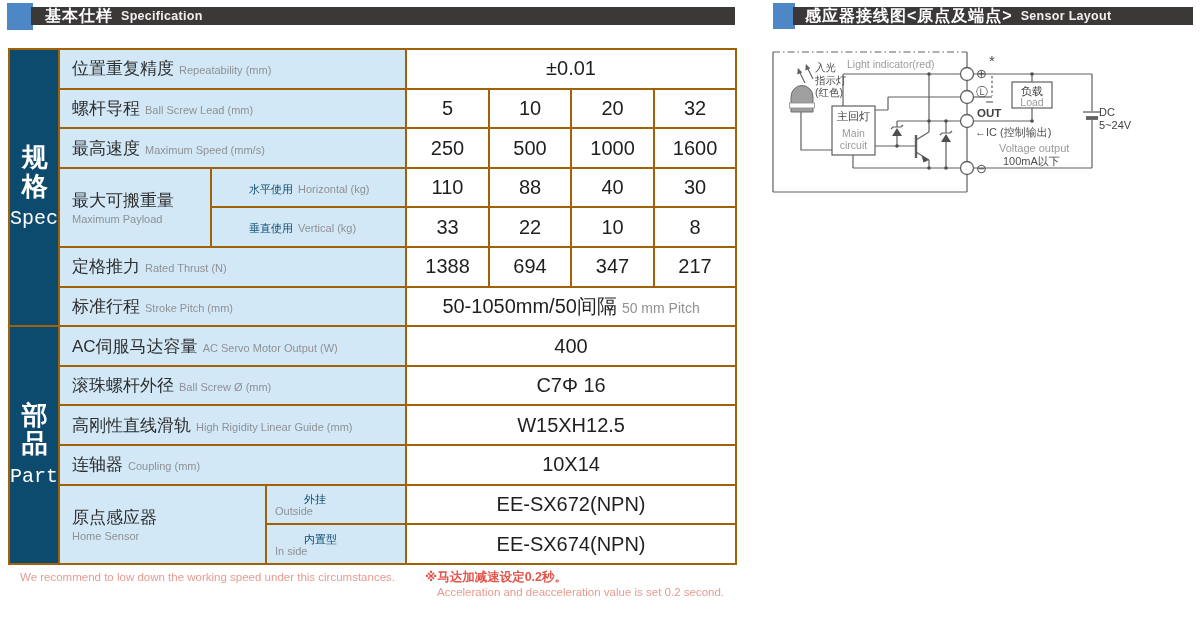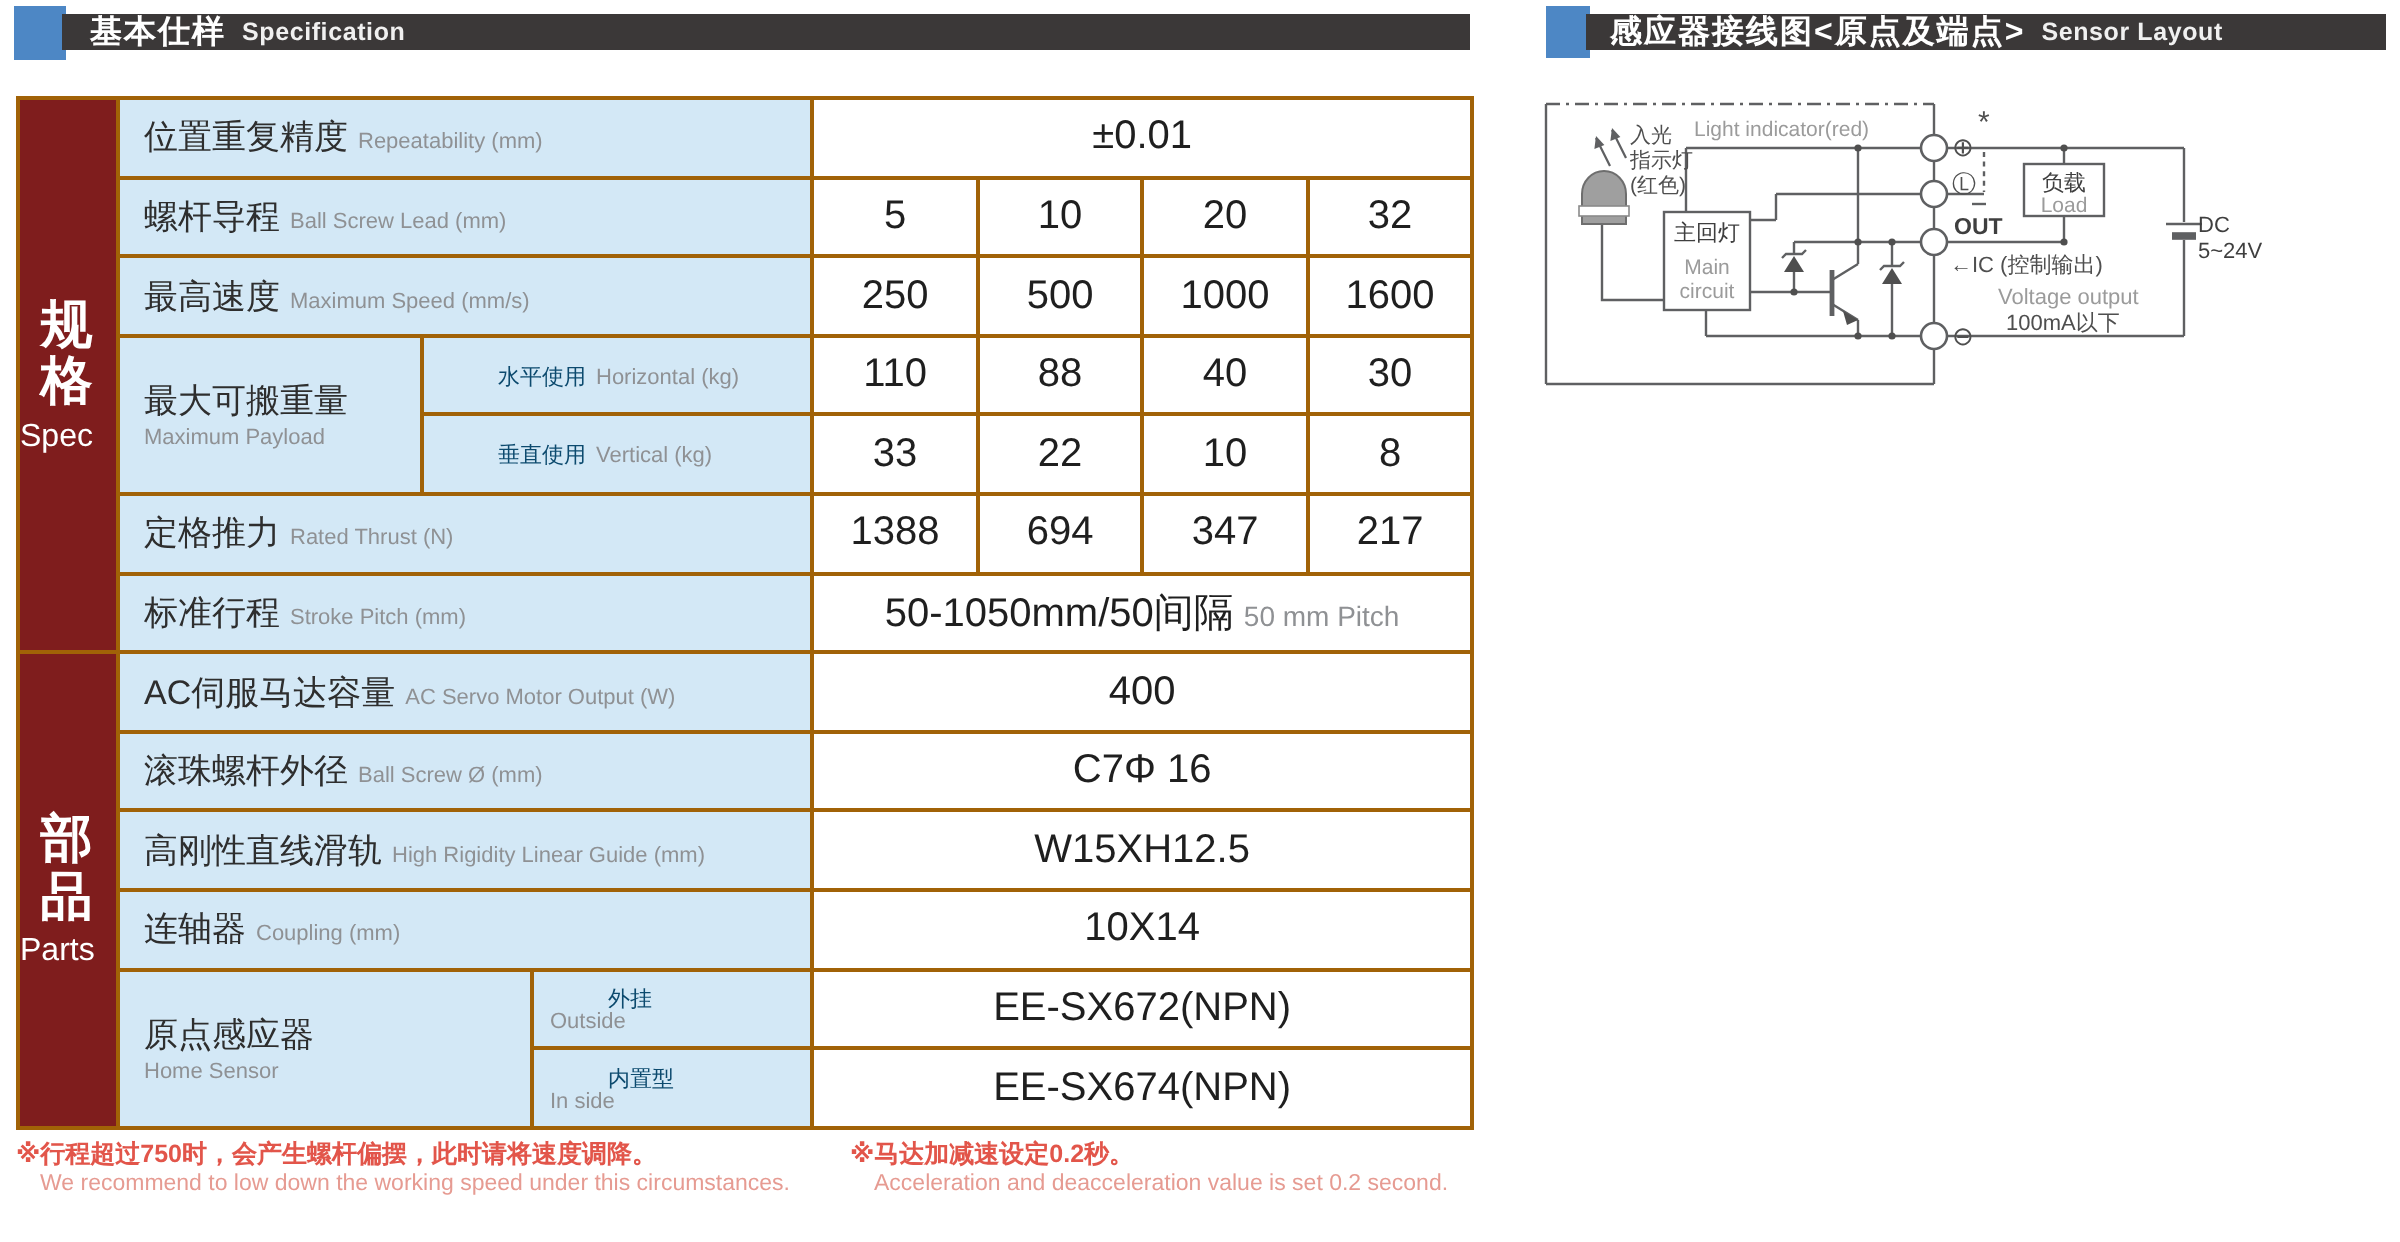--- a/index.html
+++ b/index.html
@@ -12,24 +12,24 @@
   .hdr-bar { position:absolute; height:18px; background:#3b3838; color:#fff;
     display:flex; align-items:center; padding-left:14px; }
   .hdr-zh { font-size:16px; font-weight:bold; letter-spacing:1px; }
   .hdr-en { font-size:12.5px; font-weight:bold; color:#f0f0f0; margin-left:8px; letter-spacing:.3px; }
 
   
   table.spec { position:absolute; left:8px; top:48px; width:727px; height:517px;
     border-collapse:collapse; table-layout:fixed; }
   table.spec td { border:2px solid #a16207; overflow:hidden; }
   tr.r { height:39px; }
-  td.sidebar { background:#7f1d1d; color:#fff; text-align:left; vertical-align:middle; }
+  td.sidebar { background:#0c4a6e; color:#fff; text-align:right; vertical-align:middle;font-family:Liberation Mono, monospace; }
   .sb-zh { display:block; width:1.06em; margin:0 auto; word-break:break-all;
     font-size:26px; font-weight:bold; line-height:1.1; }
-  .sb-en { display:block; font-size:16px; margin-top:5px; }
+  .sb-en { display:block; font-size:20px; margin-top:5px; }
   td.lbl { background:#d3e8f6; padding-left:12px; vertical-align:middle; white-space:nowrap; }
   td.sub { background:#d3e8f6; padding-left:8px; vertical-align:middle; white-space:nowrap; }
   .zh { font-size:17px; color:#2e2e2e; font-weight:500; }
   .zh2 { font-size:11px; color:#0c4a6e; font-weight:500;margin-left:29px; }
   .en { font-size:11px; color:#8f9194; margin-left:5px; }
   .en-block { display:block; font-size:11px; color:#8f9194; margin-top:1px; }
   td.val { background:#fff; text-align:center; vertical-align:middle;
     font-size:20px; color:#1f1f1f;margin-top:23px; }
   .val-sub { font-size:14px; color:#8f9194; margin-left:5px; }
 
@@ -268,21 +268,20 @@
     <text x="975" y="136" font-size="11" fill="#4f4f4f">←IC (控制输出)</text>
     <text x="999" y="152" font-size="11" fill="#9b9b9b">Voltage output</text>
     <text x="1003" y="165" font-size="11" fill="#4f4f4f">100mA以下</text>
     <text x="1032" y="95" font-size="11" fill="#3f3f3f" text-anchor="middle">负载</text>
     <text x="1032" y="106" font-size="10.5" fill="#9b9b9b" text-anchor="middle">Load</text>
     <text x="1099" y="116" font-size="11" fill="#3f3f3f">DC</text>
     <text x="1099" y="129" font-size="11" fill="#3f3f3f">5~24V</text>
   </svg>
 
   <div class="fn" style="left:8px; top:570px;">
-    <div class="fn-zh">※行程超过750时，会产生螺杆偏摆，此时请将速度调降。</div>
     <div class="fn-en">We recommend to low down the working speed under this circumstances.</div>
   </div>
   <div class="fn" style="left:425px; top:570px;">
     <div class="fn-zh">※马达加减速设定0.2秒。</div>
     <div class="fn-en">Acceleration and deacceleration value is set 0.2 second.</div>
   </div>
 
 </div>
 
 </body></html>

